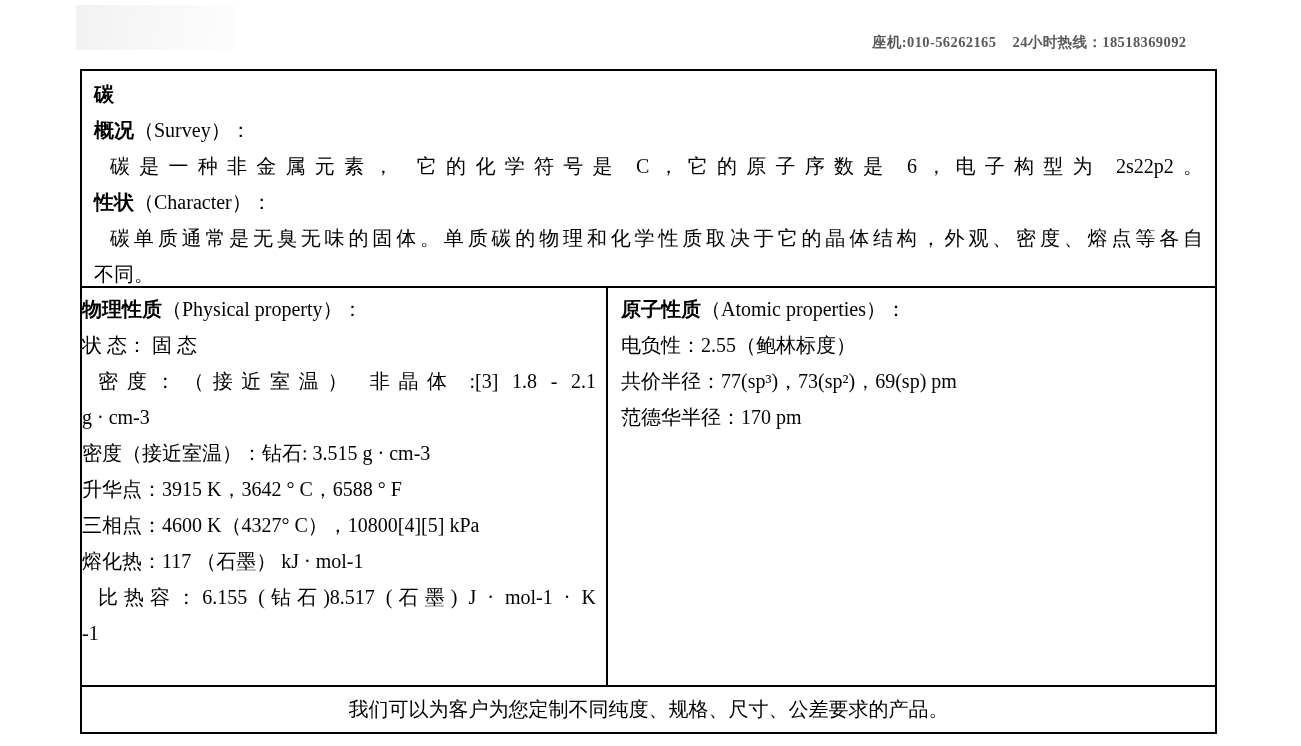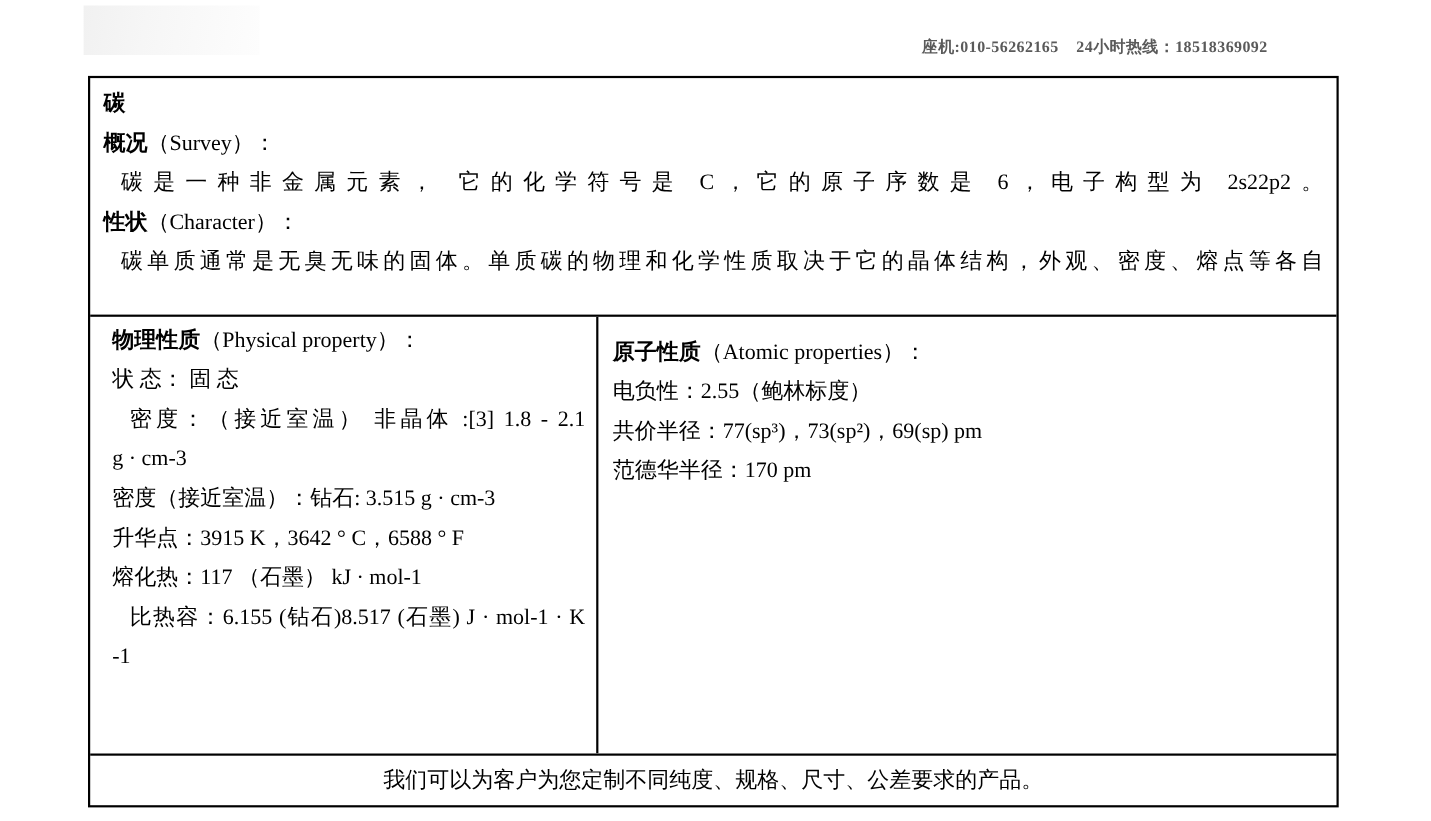--- a/index.html
+++ b/index.html
@@ -5,44 +5,44 @@
   * { margin:0; padding:0; box-sizing:border-box; }
   html,body { width:1301px; height:746px; background:#ffffff; overflow:hidden; }
   body { position:relative; font-family:"Liberation Serif","DejaVu Serif",serif; color:#000; }
 
   .logo-placeholder {
     position:absolute; left:76px; top:5px; width:160px; height:45px;
     background:linear-gradient(100deg,#f1f1f1 0%,#f6f6f6 35%,#fdfdfd 100%);
   }
 
   .contact {
-    position:absolute; top:33px; left:838px;
+    position:absolute; top:33px; left:872px;
     font-size:14.5px; font-weight:bold; color:#5a5a5a;
     white-space:pre; letter-spacing:0.4px;
   }
 
   .doc-table {
     position:absolute; left:80px; top:69px; width:1137px; height:665px;
     border:2px solid #000; font-size:20px; background:#fff;
   }
 
   .sec-top {
     height:217px; border-bottom:2px solid #000;
     padding:5px 12px 0 12px; overflow:hidden;
   }
   .sec-cols {
     height:399px; border-bottom:2px solid #000;
     display:flex; overflow:hidden;
   }
   .col-left {
-    width:462px; border-right:2px solid #000;
-    padding:3px 10px 0 20px; overflow:hidden;
+    width:526px; border-right:2px solid #000;
+    padding:3px 10px 0 0; overflow:hidden;
   }
   .col-right {
-    flex:1; padding:14px 10px 0 13px; overflow:hidden;
+    flex:1; padding:3px 10px 0 13px; overflow:hidden;
   }
   .sec-bottom {
     height:43px; padding:4px 12px 0 12px; overflow:hidden;text-align:center;
   }
 
   .line { line-height:36px; white-space:pre; }
   .line .b { font-weight:bold; }
   .fill {
     white-space:normal;
     text-align:justify;
@@ -58,31 +58,33 @@
 <div class="contact">座机:010-56262165    24小时热线：18518369092</div>
 
 <div class="doc-table">
 
   <div class="sec-top">
     <div class="line"><span class="b">碳</span><span></span></div>
     <div class="line"><span class="b">概况</span><span>（Survey）：</span></div>
     <div class="line fill"><span class="b"></span><span>碳是一种非金属元素， 它的化学符号是 C，它的原子序数是 6，电子构型为 2s22p2。</span></div>
     <div class="line"><span class="b">性状</span><span>（Character）：</span></div>
     <div class="line fill"><span class="b"></span><span>碳单质通常是无臭无味的固体。单质碳的物理和化学性质取决于它的晶体结构，外观、密度、熔点等各自</span></div>
+    <div class="line"><span class="b"></span><span>不同。</span></div>
   </div>
 
   <div class="sec-cols">
 
     <div class="col-left">
       <div class="line"><span class="b">物理性质</span><span>（Physical property）：</span></div>
       <div class="line"><span class="b"></span><span>状 态： 固 态</span></div>
       <div class="line fill"><span class="b"></span><span>密度：（接近室温）  非晶体 :[3] 1.8 - 2.1</span></div>
       <div class="line"><span class="b"></span><span>g · cm-3</span></div>
       <div class="line"><span class="b"></span><span>密度（接近室温）：钻石: 3.515 g · cm-3</span></div>
       <div class="line"><span class="b"></span><span>升华点：3915 K，3642 ° C，6588 ° F</span></div>
+      <div class="line"><span class="b"></span><span>三相点：4600 K（4327° C），10800[4][5] kPa</span></div>
       <div class="line"><span class="b"></span><span>熔化热：117 （石墨） kJ · mol-1</span></div>
       <div class="line fill"><span class="b"></span><span>比热容：6.155 (钻石)8.517 (石墨) J · mol-1 · K</span></div>
       <div class="line"><span class="b"></span><span>-1</span></div>
     </div>
 
     <div class="col-right">
       <div class="line"><span class="b">原子性质</span><span>（Atomic properties）：</span></div>
       <div class="line"><span class="b"></span><span>电负性：2.55（鲍林标度）</span></div>
       <div class="line"><span class="b"></span><span>共价半径：77(sp³)，73(sp²)，69(sp) pm</span></div>
       <div class="line"><span class="b"></span><span>范德华半径：170 pm</span></div>

